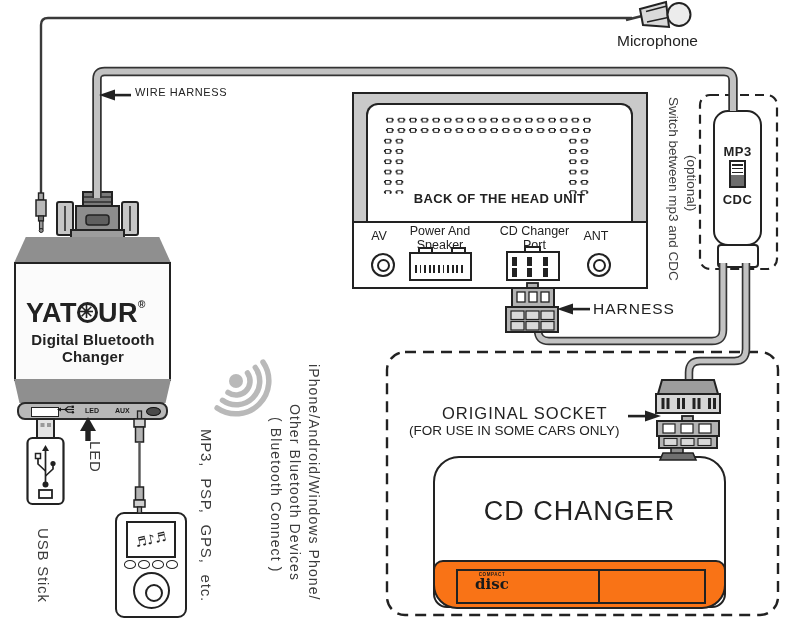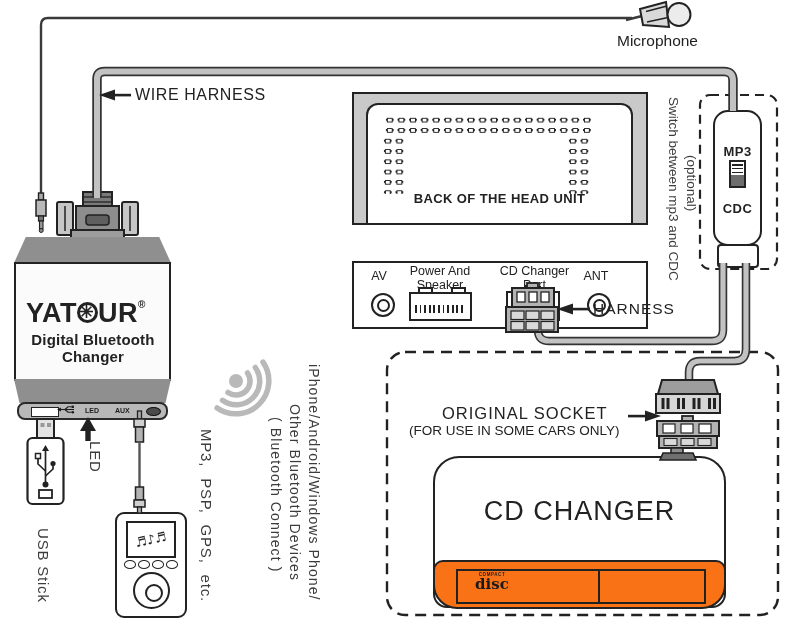--- a/index.html
+++ b/index.html
@@ -10,21 +10,21 @@
   
   .lbl{position:absolute;color:#222;white-space:nowrap;}
   .vtext{position:absolute;transform-origin:0 0;transform:rotate(90deg);
          white-space:nowrap;color:#3c3c3c;}
   
   .hu-outer{left:352px;top:92px;width:292px;height:129px;background:#c9c9c9;
             border:2.5px solid #222;}
   .hu-vent-panel{left:366px;top:103px;width:263px;height:118px;background:#fff;
             border:2.5px solid #222;border-bottom:none;border-radius:12px 12px 0 0;}
   .hu-bottom{left:352px;top:221px;width:292px;height:64px;background:#fff;
-            border:2.5px solid #222;margin-top:40px;}
+            border:2.5px solid #222;}
   .vents{position:absolute;
      background-image:radial-gradient(4.1px 3px at 5.8px 5.1px,#fff 52%,#222 53% 88%,transparent 89%);
      background-size:11.6px 10.3px;}
   .hu-title{position:absolute;left:0;right:0;top:86px;text-align:center;
      font-size:13px;font-weight:bold;letter-spacing:.4px;}
   .hu-port-label{position:absolute;font-size:12.5px;line-height:1.15;text-align:center;}
   .circ{position:absolute;width:20px;height:20px;border:2.5px solid #222;border-radius:50%;background:#fff;}
   .circ:after{content:"";position:absolute;left:3.5px;top:3.5px;width:9px;height:9px;
      border:2px solid #222;border-radius:50%;}
   .conn-tab{position:absolute;width:11px;height:7px;border:2px solid #222;background:#fff;}
@@ -165,21 +165,21 @@
   <div class="abs yt-portbar">
     <div class="yt-slot"></div>
     <div class="yt-ptxt" style="left:66px;">LED</div>
     <div class="yt-ptxt" style="left:96px;">AUX</div>
     <div class="yt-oval"></div>
   </div>
 
   <div class="abs sw-body">
     <div class="sw-lbl" style="top:32px;">MP3</div>
     <div class="sw-slider"></div>
-    <div class="sw-lbl" style="top:89px;">CDC</div>
+    <div class="sw-lbl" style="top:80px;">CDC</div>
   </div>
   <div class="abs sw-cap"></div>
 
   <div class="abs cd-main">
     <div class="cd-label">CD CHANGER</div>
   </div>
   <div class="abs cd-tray">
     <div class="cd-inner">
       <div class="cd-div" style="left:140px;"></div>
       <div class="disc-logo">
@@ -196,21 +196,21 @@
     <div class="player-btn" style="left:7px;"></div>
     <div class="player-btn" style="left:21px;"></div>
     <div class="player-btn" style="left:35px;"></div>
     <div class="player-btn" style="left:49px;"></div>
     <div class="wheel-outer">
       <div class="wheel-inner"></div>
     </div>
   </div>
 
   <div class="lbl" style="left:617px;top:32px;font-size:15.5px;">Microphone</div>
-  <div class="lbl" style="left:135px;top:86px;font-size:16px;letter-spacing:.6px;">WIRE HARNESS</div>
+  <div class="lbl" style="left:135px;top:86px;font-size:11px;letter-spacing:.6px;">WIRE HARNESS</div>
   <div class="lbl" style="left:593px;top:300px;font-size:15.5px;letter-spacing:1px;">HARNESS</div>
   <div class="lbl" style="left:409px;top:423px;font-size:13.5px;">(FOR USE IN SOME CARS ONLY)</div>
   <div class="lbl" style="left:442px;top:404px;font-size:16.5px;letter-spacing:1px;">ORIGINAL SOCKET</div>
 
   <div class="vtext" style="left:681px;top:97px;font-size:13.5px;">Switch between mp3 and CDC</div>
   <div class="vtext" style="left:699px;top:155px;font-size:13.5px;">(optional)</div>
   <div class="vtext" style="left:322px;top:364px;font-size:14px;letter-spacing:1.1px;">iPhone/Android/Windows Phone/</div>
   <div class="vtext" style="left:303px;top:404px;font-size:14px;letter-spacing:1.1px;">Other Bluetooth Devices</div>
   <div class="vtext" style="left:284px;top:417px;font-size:14px;letter-spacing:1.1px;">( Bluetooth Connect )</div>
   <div class="vtext" style="left:215px;top:429px;font-size:15px;letter-spacing:.8px;word-spacing:6px;">MP3, PSP, GPS, etc.</div>

